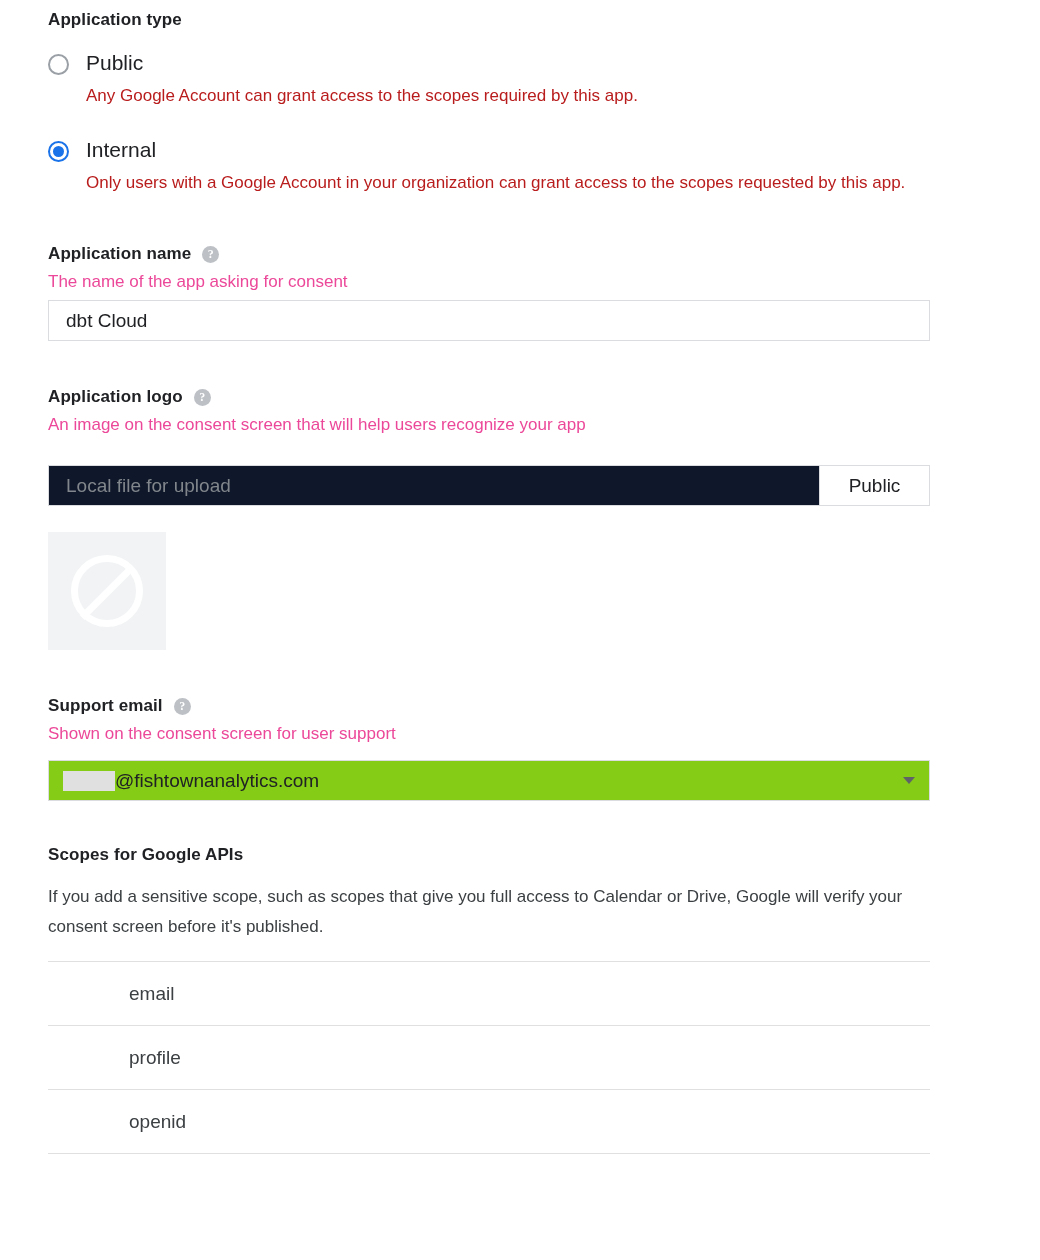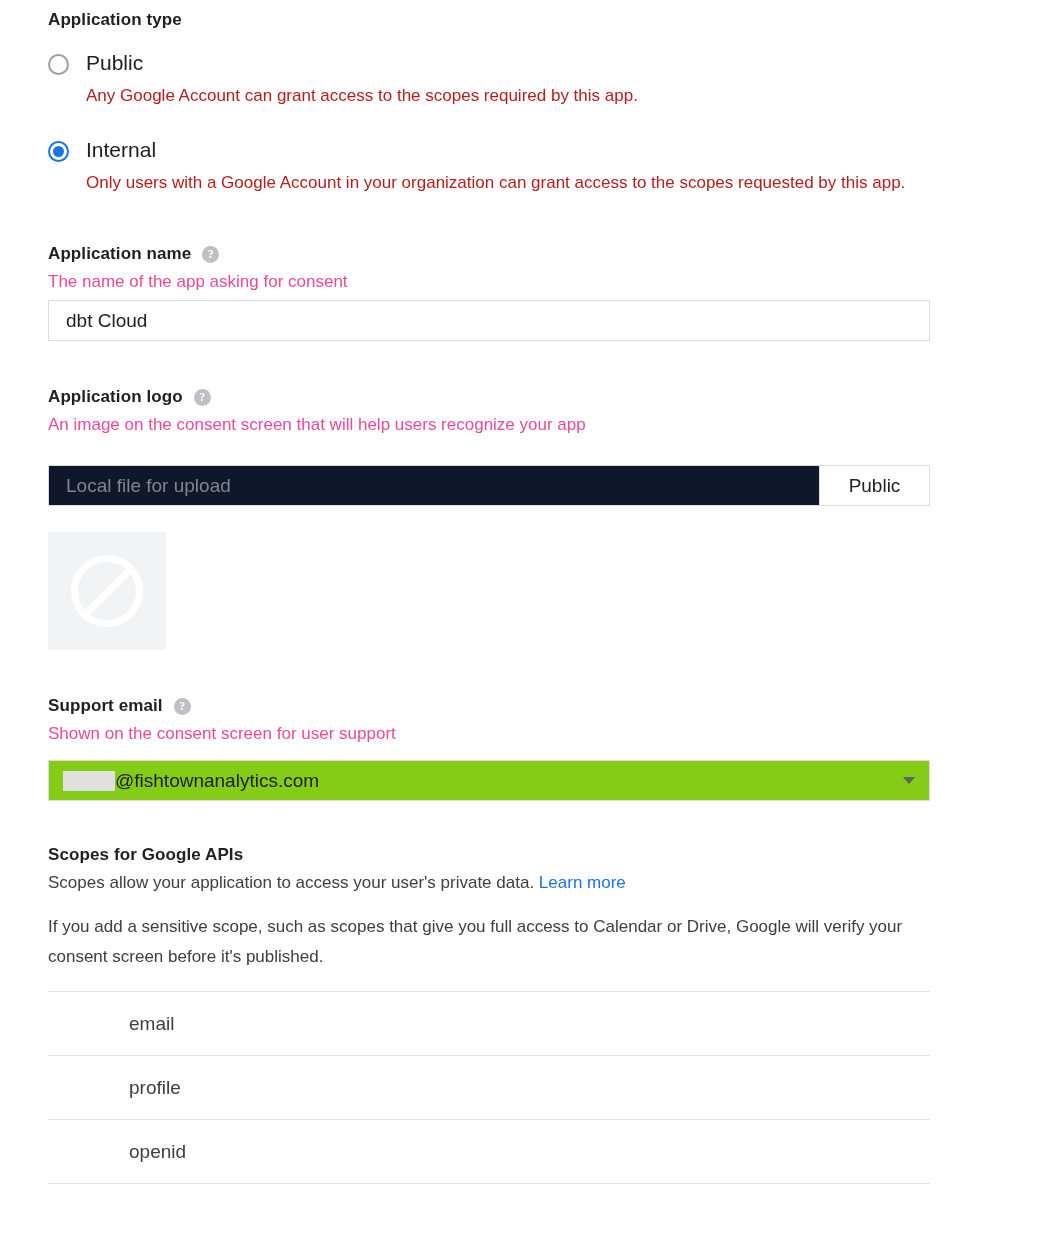--- a/index.html
+++ b/index.html
@@ -298,24 +298,20 @@
     <div class="field-sub">Shown on the consent screen for user support</div>
     <div class="select-row">
       <span class="redact-box"></span>
       <span class="select-value">@fishtownanalytics.com</span>
       <span class="caret"></span>
     </div>
   </div>
 
   <div class="scopes-block">
     <div class="section-label">Scopes for Google APIs</div>
-    <div class="scopes-sub">
-      <span>Scopes allow your application to access your user's private data.</span>
-      <a class="link">Learn more</a>
-    </div>
     <div class="scopes-note">If you add a sensitive scope, such as scopes that give you full access to Calendar or Drive, Google will verify your consent screen before it's published.</div>
 
     <div class="scope-table">
       <div class="scope-row">email</div>
       <div class="scope-row">profile</div>
       <div class="scope-row">openid</div>
     </div>
   </div>
 
 </div>

